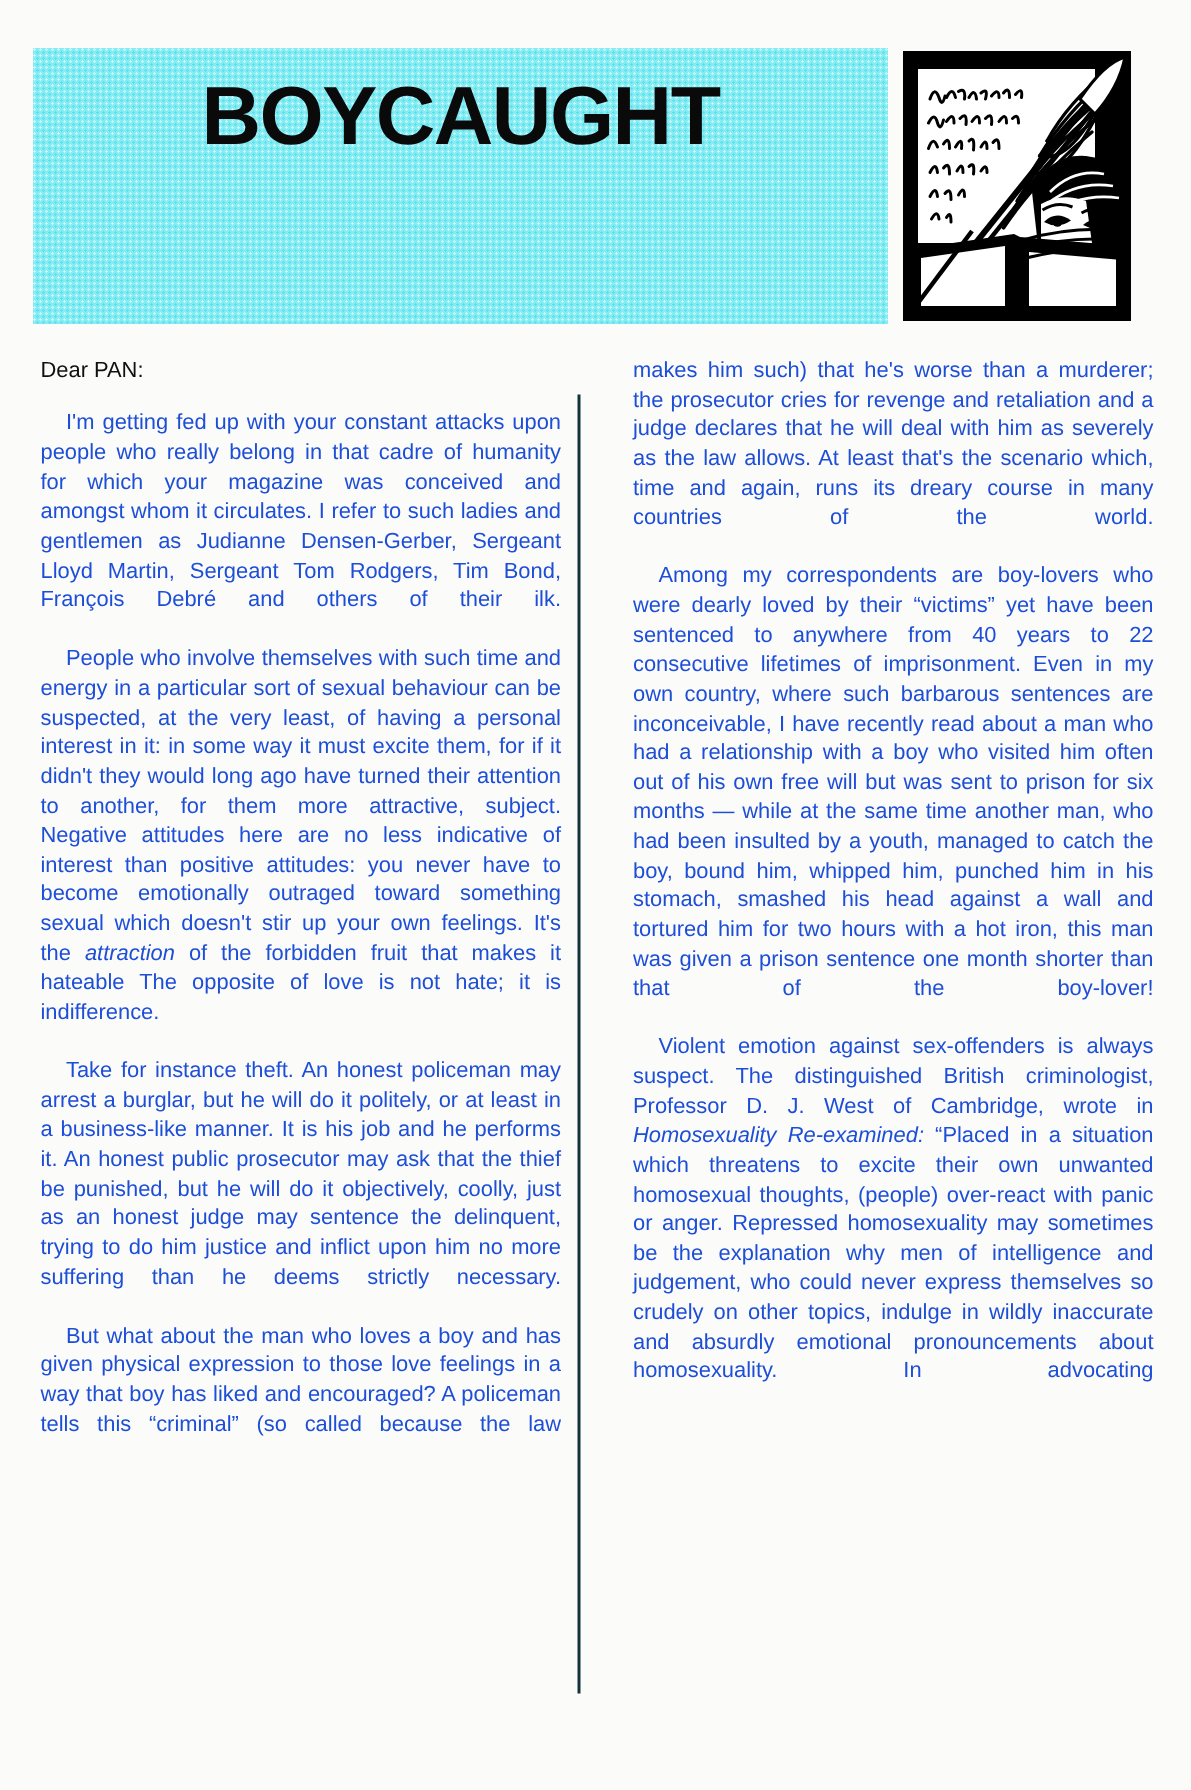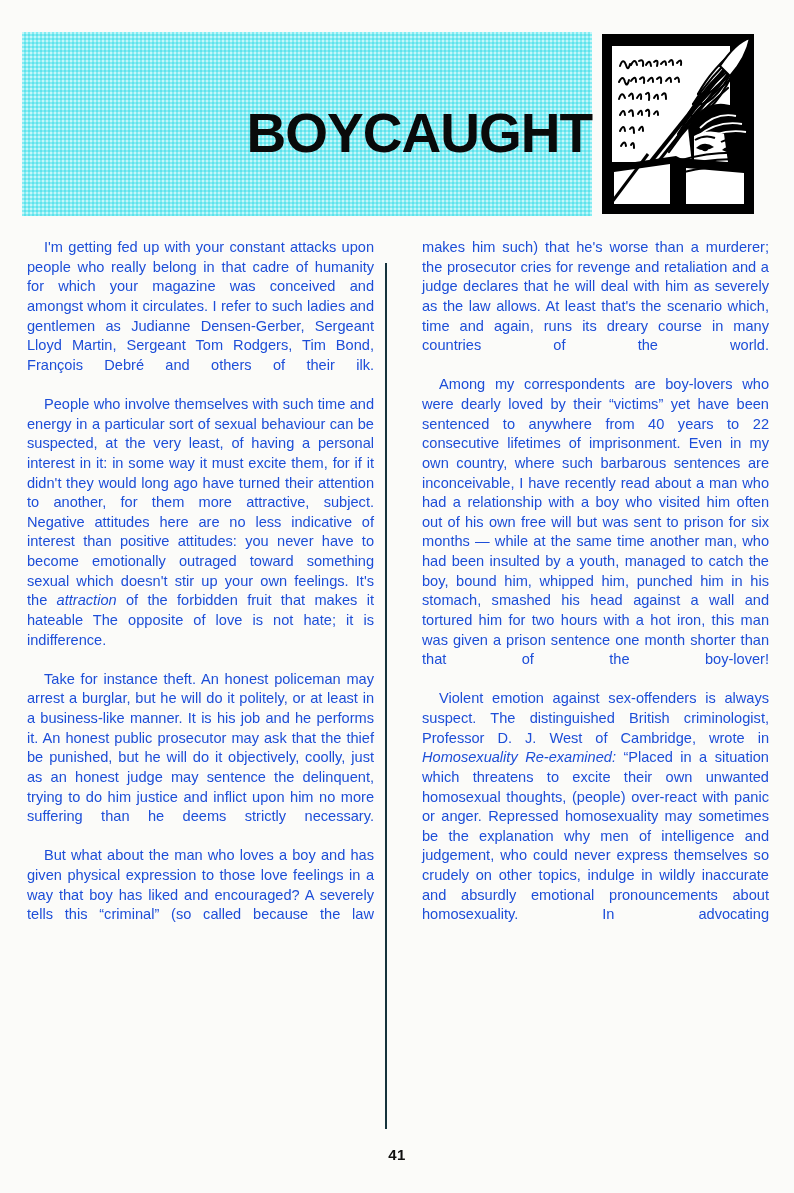--- a/index.html
+++ b/index.html
@@ -30,23 +30,23 @@
     left: 22px;
     top: 32px;
     width: 570px;
     height: 184px;
     background-color: #84ecf2;
     background-image:
       radial-gradient(circle at 1px 1px, rgba(255,255,255,0.55) 0.7px, transparent 0.9px),
       radial-gradient(circle at 3px 3px, rgba(0,200,220,0.30) 0.7px, transparent 0.9px);
     background-size: 4px 4px, 4px 4px;
     display: flex;
-    flex-direction: row;
+    flex-direction: column;
     align-items: center;
-    justify-content: flex-end;
+    justify-content: flex-start;
   }
   .headline {
     font-size: 55px;
     font-weight: bold;
     letter-spacing: -1px;
     color: #0a0a0a;
     line-height: 1;
     margin: 0;
     margin-top: 18px;
     text-align: center;
@@ -224,34 +224,34 @@
         <path d="M12 170 L48 122"></path>
       </g>
     </svg>
   </div>
 
   <div class="columns">
 
     <div class="divider"></div>
 
     <div class="col col-left">
+      <div class="salutation">Dear PAN:</div>
 
       <p class="body indent">I'm getting fed up with your constant attacks upon people who really belong in that cadre of humanity for which your magazine was conceived and amongst whom it circulates. I refer to such ladies and gentlemen as Judianne Densen-Gerber, Sergeant Lloyd Martin, Sergeant Tom Rodgers, Tim Bond, François Debré and others of their ilk.</p>
 
       <p class="body indent"><span>People who involve themselves with such time and energy in a particular sort of sexual behaviour can be suspected, at the very least, of having a personal interest in it: in some way it must excite them, for if it didn't they would long ago have turned their attention to another, for them more attractive, subject. Negative attitudes here are no less indicative of interest than positive attitudes: you never have to become emotionally outraged toward something sexual which doesn't stir up your own feelings. It's the </span><i>attraction</i><span> of the forbidden fruit that makes it hateable The opposite of love is not hate; it is indifference.</span></p>
 
       <p class="body indent">Take for instance theft. An honest policeman may arrest a burglar, but he will do it politely, or at least in a business-like manner. It is his job and he performs it. An honest public prosecutor may ask that the thief be punished, but he will do it objectively, coolly, just as an honest judge may sentence the delinquent, trying to do him justice and inflict upon him no more suffering than he deems strictly necessary.</p>
 
-      <p class="body indent">But what about the man who loves a boy and has given physical expression to those love feelings in a way that boy has liked and encouraged? A severely tells this “criminal” (so called because the law</p>
+      <p class="body indent">But what about the man who loves a boy and has given physical expression to those love feelings in a way that boy has liked and encouraged? A policeman tells this “criminal” (so called because the law</p>
     </div>
 
     <div class="col col-right">
       <p class="body">makes him such) that he's worse than a murderer; the prosecutor cries for revenge and retaliation and a judge declares that he will deal with him as severely as the law allows. At least that's the scenario which, time and again, runs its dreary course in many countries of the world.</p>
 
       <p class="body indent">Among my correspondents are boy-lovers who were dearly loved by their “victims” yet have been sentenced to anywhere from 40 years to 22 consecutive lifetimes of imprisonment. Even in my own country, where such barbarous sentences are inconceivable, I have recently read about a man who had a relationship with a boy who visited him often out of his own free will but was sent to prison for six months — while at the same time another man, who had been insulted by a youth, managed to catch the boy, bound him, whipped him, punched him in his stomach, smashed his head against a wall and tortured him for two hours with a hot iron, this man was given a prison sentence one month shorter than that of the boy-lover!</p>
 
       <p class="body indent"><span>Violent emotion against sex-offenders is always suspect. The distinguished British criminologist, Professor D. J. West of Cambridge, wrote in </span><i>Homosexuality Re-examined:</i><span> “Placed in a situation which threatens to excite their own unwanted homosexual thoughts, (people) over-react with panic or anger. Repressed homosexuality may sometimes be the explanation why men of intelligence and judgement, who could never express themselves so crudely on other topics, indulge in wildly inaccurate and absurdly emotional pronouncements about homosexuality. In advocating</span></p>
     </div>
   </div>
 
-  <div class="folio">41</div>
 
 </div>
 
 </body></html>

